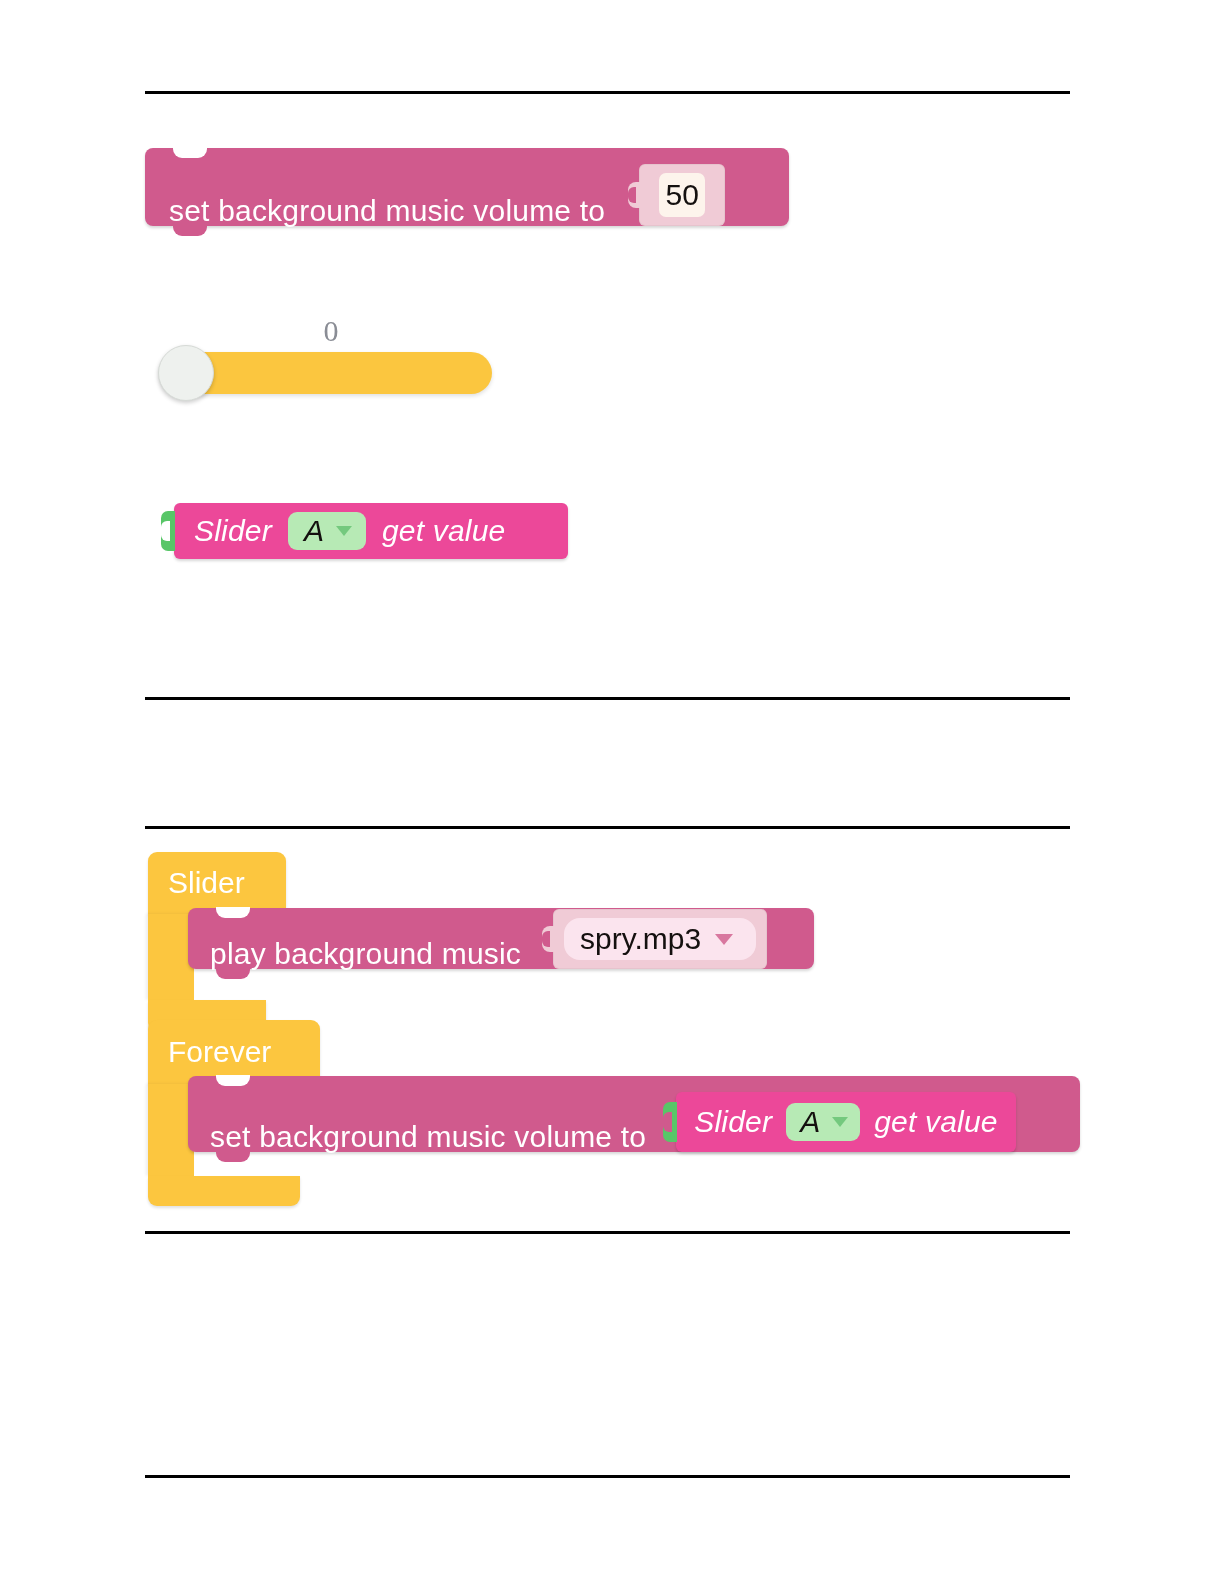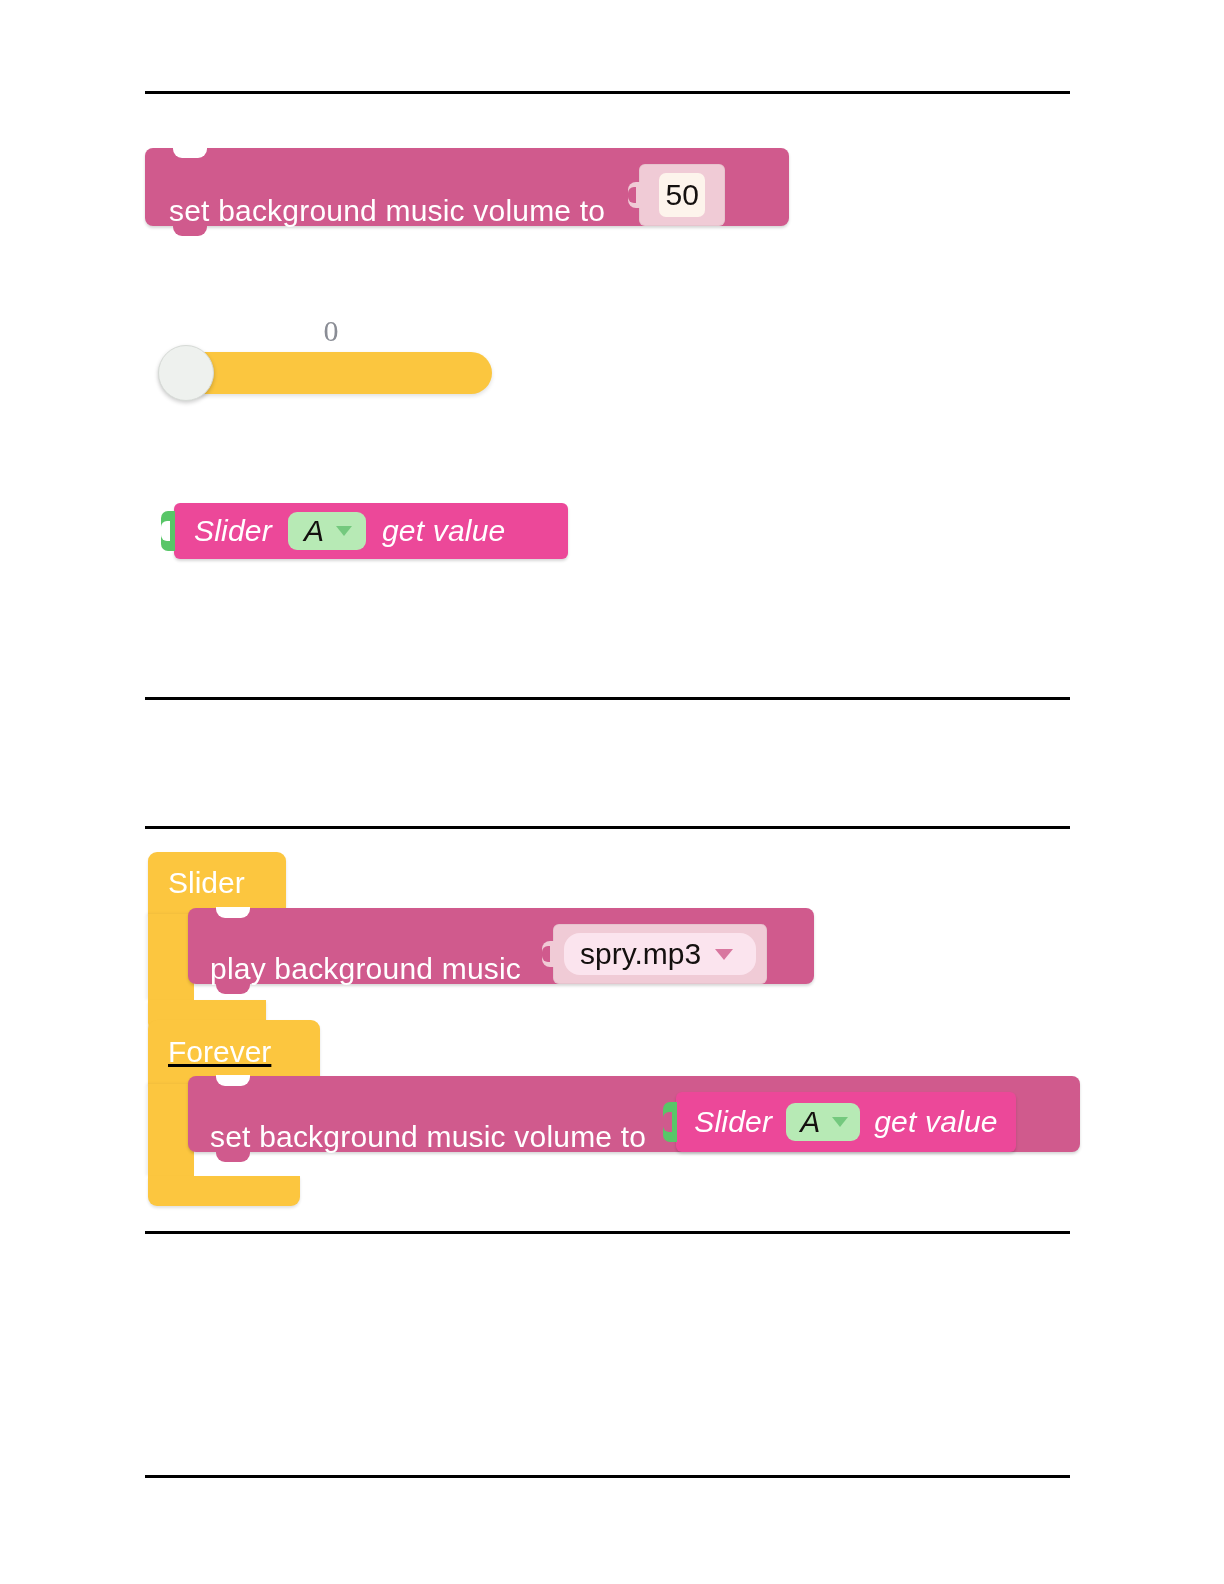--- a/index.html
+++ b/index.html
@@ -268,35 +268,35 @@
 </div>
 
 <div class="c-block" style="left:148px; top:852px;">
   <div class="c-head" style="width:118px; height:62px; padding-left:20px;">
     <span class="c-label">Slider</span>
   </div>
   <div class="c-spine" style="top:62px; width:46px; height:86px;"></div>
   <div class="c-foot" style="top:148px; width:118px; height:32px;"></div>
 </div>
 
-<div class="cmd-pink" style="left:188px; top:908px; width:604px; height:76px; padding-left:22px;">
+<div class="cmd-pink" style="left:188px; top:908px; width:604px; height:61px; padding-left:22px;">
   <span class="notch-top"></span>
   <span class="bump-bot"></span>
   <span class="blk-label">play background music</span>
   <div class="socket-pink" style="margin-left:32px; width:214px; height:60px; justify-content:center;">
     <span class="sock-tab"></span>
     <div class="drop-field" style="width:192px; height:42px; padding:0 12px 0 16px; box-sizing:border-box;">
       <span>spry.mp3</span>
       <span class="tri-pink"></span>
     </div>
   </div>
 </div>
 
 <div class="c-block" style="left:148px; top:1020px;">
-  <div class="c-head" style="width:152px; height:64px; padding-left:20px;text-decoration:underline;">
+  <div class="c-head" style="width:152px; height:64px; padding-left:20px;">
     <span class="c-label">Forever</span>
   </div>
   <div class="c-spine" style="top:64px; width:46px; height:92px;"></div>
   <div class="c-foot" style="top:156px; width:152px; height:30px;"></div>
 </div>
 
 <div class="cmd-pink" style="left:188px; top:1076px; width:870px; height:76px; padding-left:22px;">
   <span class="notch-top"></span>
   <span class="bump-bot"></span>
   <span class="blk-label">set background music volume to</span>

